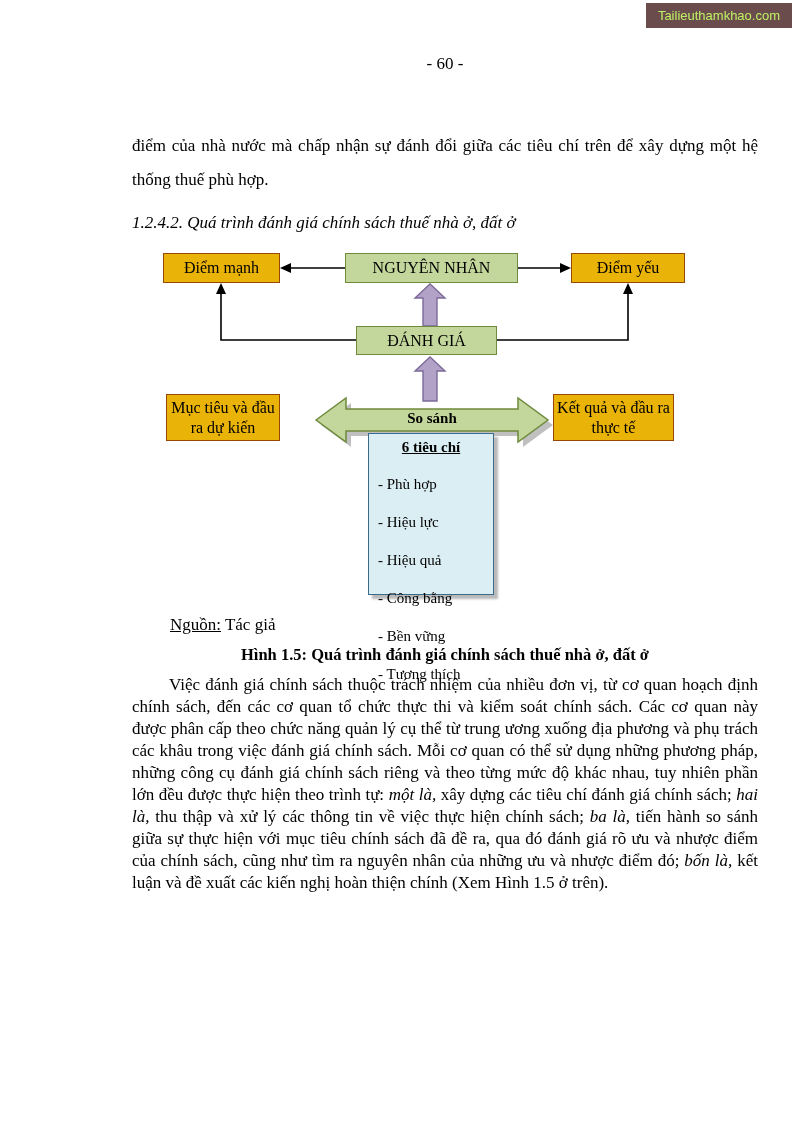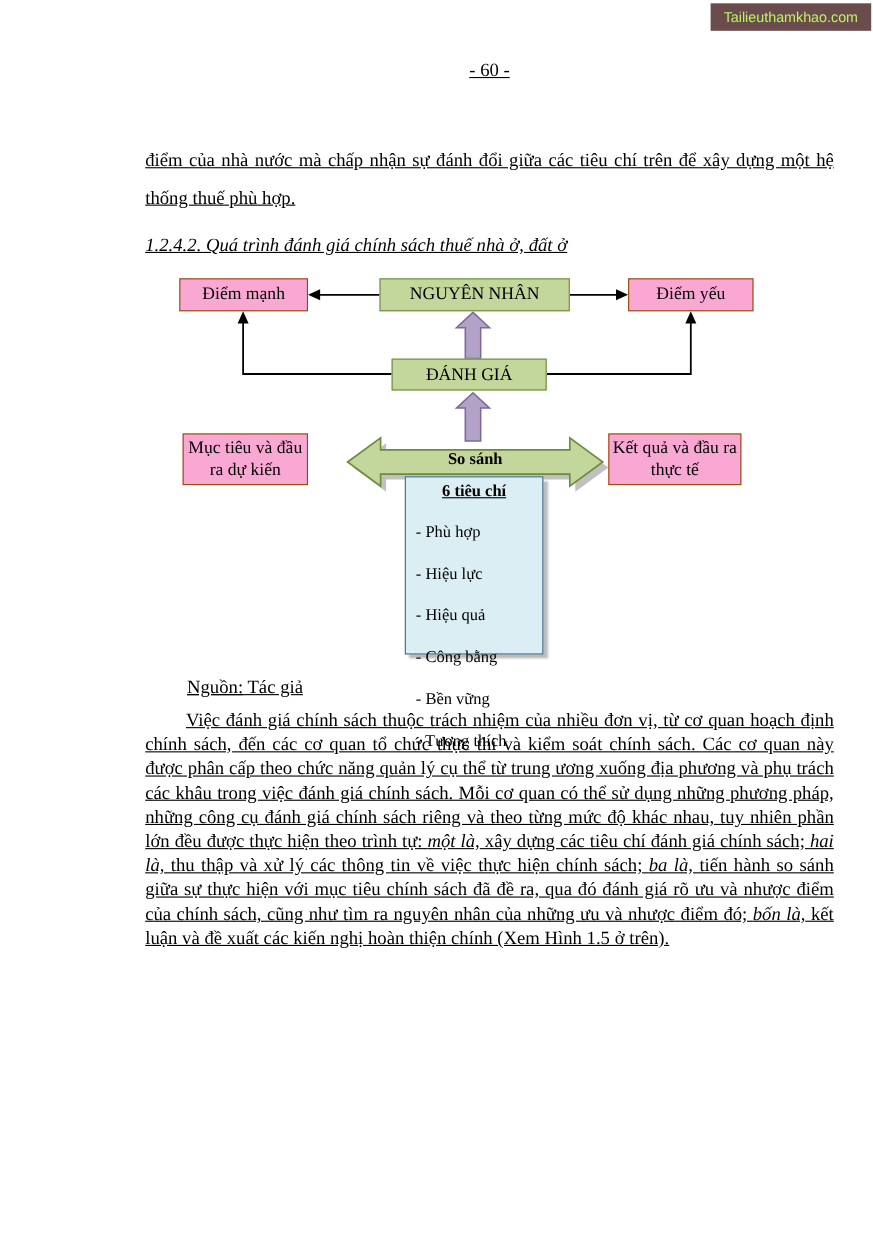--- a/index.html
+++ b/index.html
@@ -12,37 +12,37 @@
     font-family:"Liberation Serif", serif;
     color:#000;
     overflow:hidden;
   }
   .watermark {
     position:absolute; top:3px; right:2px;
     background:#6b4c4c; color:#bef264;
     font-family:"Liberation Sans", sans-serif;
     font-size:13px; padding:5px 12px;
   }
-  .content { padding:0 36px 0 132px;text-decoration:underline; }
+  .content { padding:0 36px 0 132px; }
   .page-number { text-align:center; padding-top:54px; font-size:17px; }
   .intro-paragraph {
     margin-top:55px; font-size:17px; line-height:34px;
     text-align:justify;
   }
   .section-heading { margin-top:16px; font-size:17px; font-style:italic; }
 
   
   .diagram { position:relative; margin-top:18px; height:350px; }
   .diagram svg { position:absolute; left:0; top:0; z-index:1; }
   .dbox {
     position:absolute; z-index:2;
     display:flex; align-items:center; justify-content:center;
     text-align:center; font-size:16px; line-height:1.25;
   }
-  .peach { background:#f9a8d4; border:1.4px solid #974806; }
+  .peach { background:#eab308; border:1.4px solid #974806; }
   .green { background:#c3d69b; border:1.4px solid #6e8b3d; }
   .box-strengths  { left:31px;  top:2px;   width:117px; height:30px; }
   .box-cause      { left:213px; top:2px;   width:173px; height:30px; }
   .box-weakness   { left:439px; top:2px;   width:114px; height:30px; }
   .box-evaluation { left:224px; top:75px;  width:141px; height:29px; }
   .box-objectives { left:34px;  top:143px; width:114px; height:47px; }
   .box-results    { left:421px; top:143px; width:121px; height:47px; }
   .compare-label {
     position:absolute; z-index:3; left:240px; top:159px; width:120px;
     text-align:center; font-weight:bold; font-size:15px;
@@ -136,17 +136,18 @@
         <div class="criteria-item">- Hiệu quả</div>
         <div class="criteria-item">- Công bằng</div>
         <div class="criteria-item">- Bền vững</div>
         <div class="criteria-item">- Tương thích</div>
       </div>
 
     </div>
 
     <p class="source-note"><span class="source-label">Nguồn:</span><span> Tác giả</span></p>
 
+    <p class="figure-caption">Hình 1.5: Quá trình đánh giá chính sách thuế nhà ở, đất ở</p>
 
     <p class="body-paragraph"><span>Việc đánh giá chính sách thuộc trách nhiệm của nhiều đơn vị, từ cơ quan hoạch định chính sách, đến các cơ quan tổ chức thực thi và kiểm soát chính sách. Các cơ quan này được phân cấp theo chức năng quản lý cụ thể từ trung ương xuống địa phương và phụ trách các khâu trong việc đánh giá chính sách. Mỗi cơ quan có thể sử dụng những phương pháp, những công cụ đánh giá chính sách riêng và theo từng mức độ khác nhau, tuy nhiên phần lớn đều được thực hiện theo trình tự: </span><span class="seg-italic">một là,</span><span> xây dựng các tiêu chí đánh giá chính sách; </span><span class="seg-italic">hai là,</span><span> thu thập và xử lý các thông tin về việc thực hiện chính sách; </span><span class="seg-italic">ba là,</span><span> tiến hành so sánh giữa sự thực hiện với mục tiêu chính sách đã đề ra, qua đó đánh giá rõ ưu và nhược điểm của chính sách, cũng như tìm ra nguyên nhân của những ưu và nhược điểm đó; </span><span class="seg-italic">bốn là,</span><span> kết luận và đề xuất các kiến nghị hoàn thiện chính (Xem Hình 1.5 ở trên).</span></p>
 
   </div>
 </div>
 
 </body></html>

